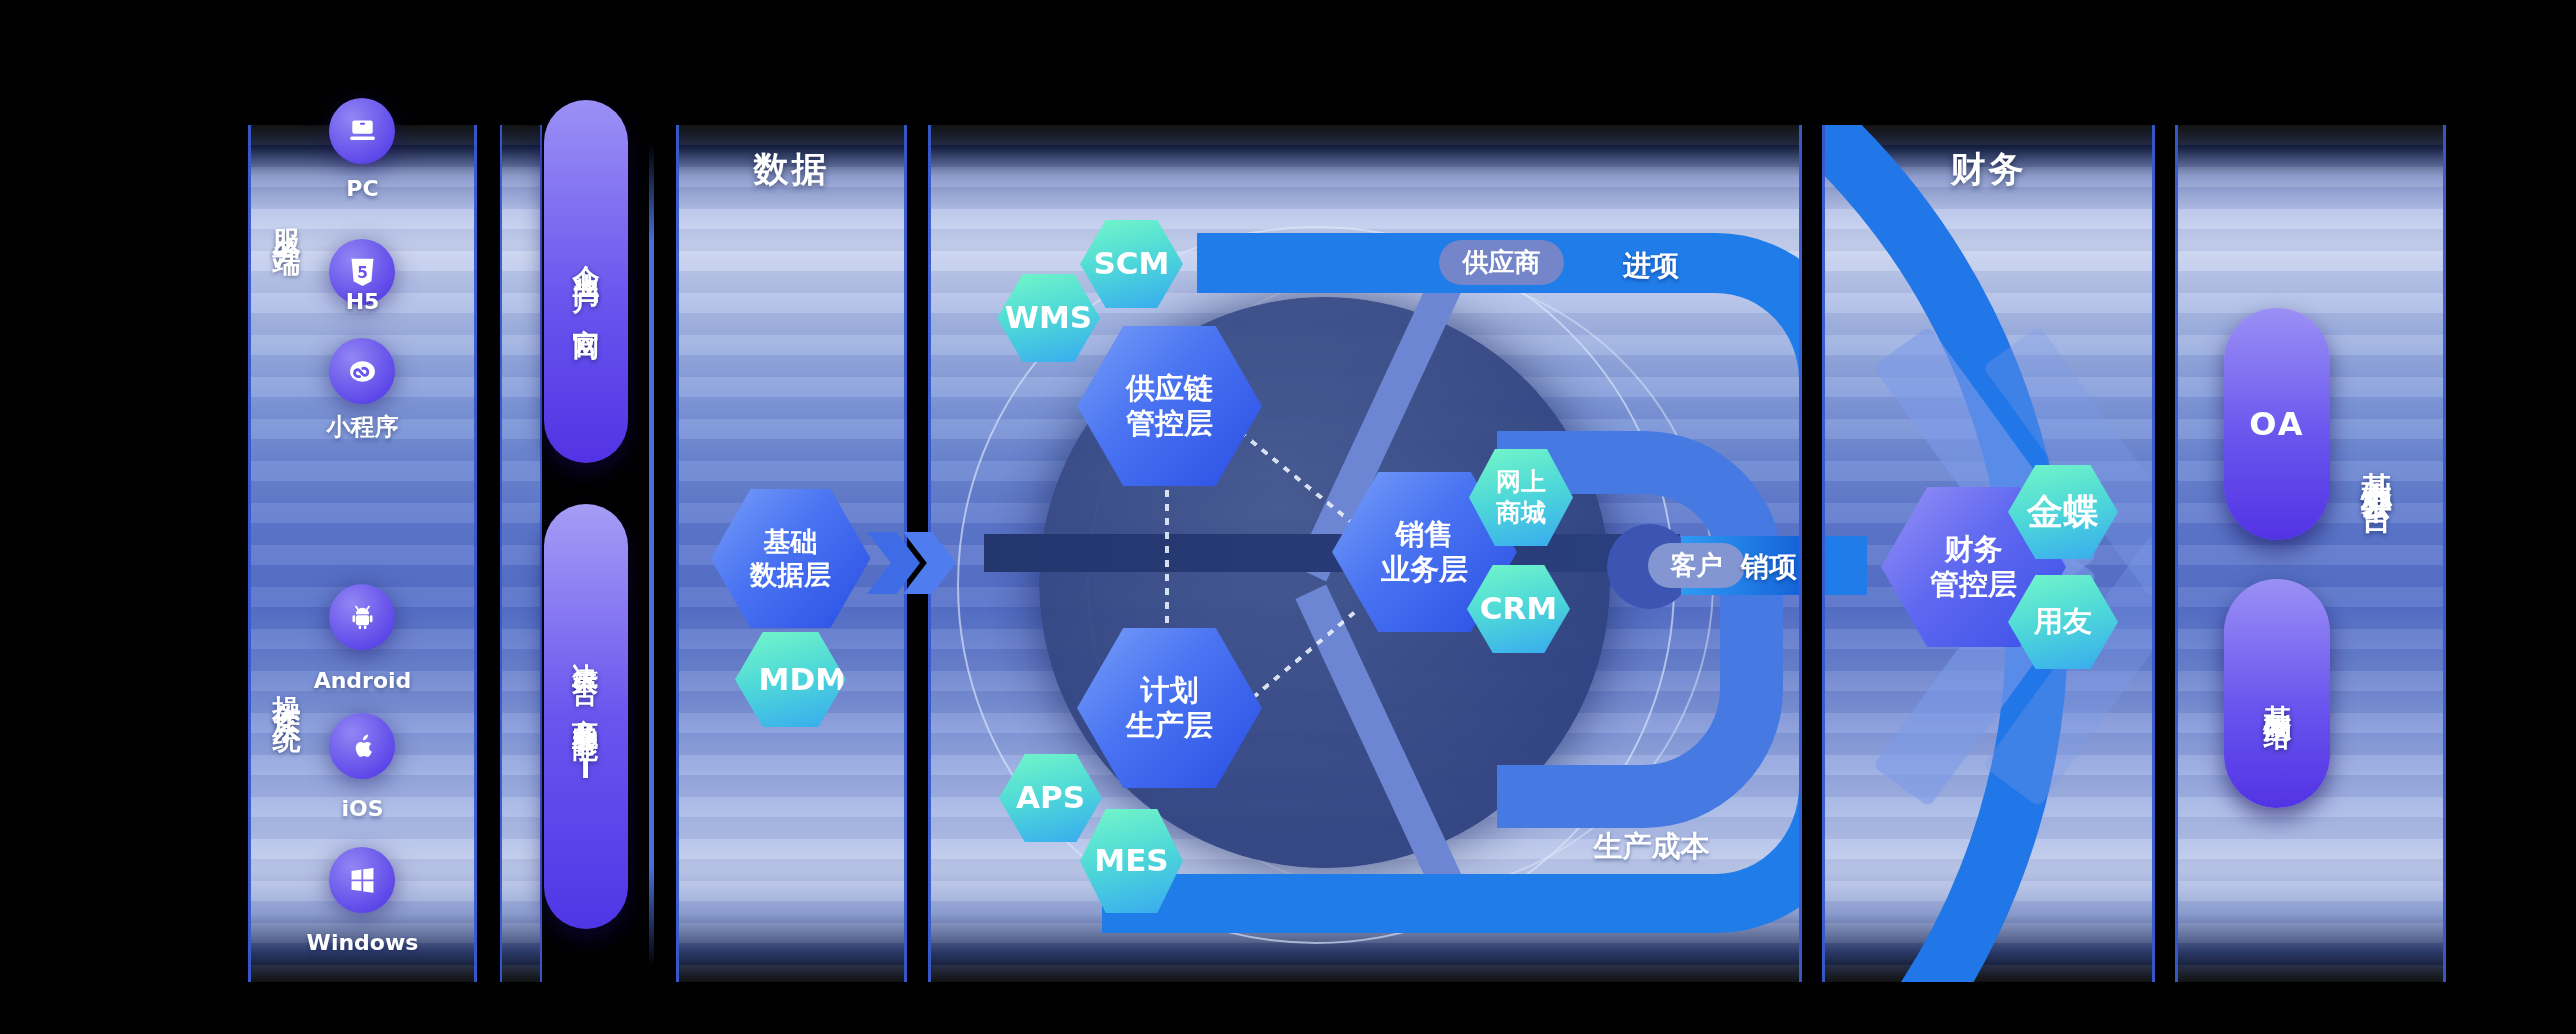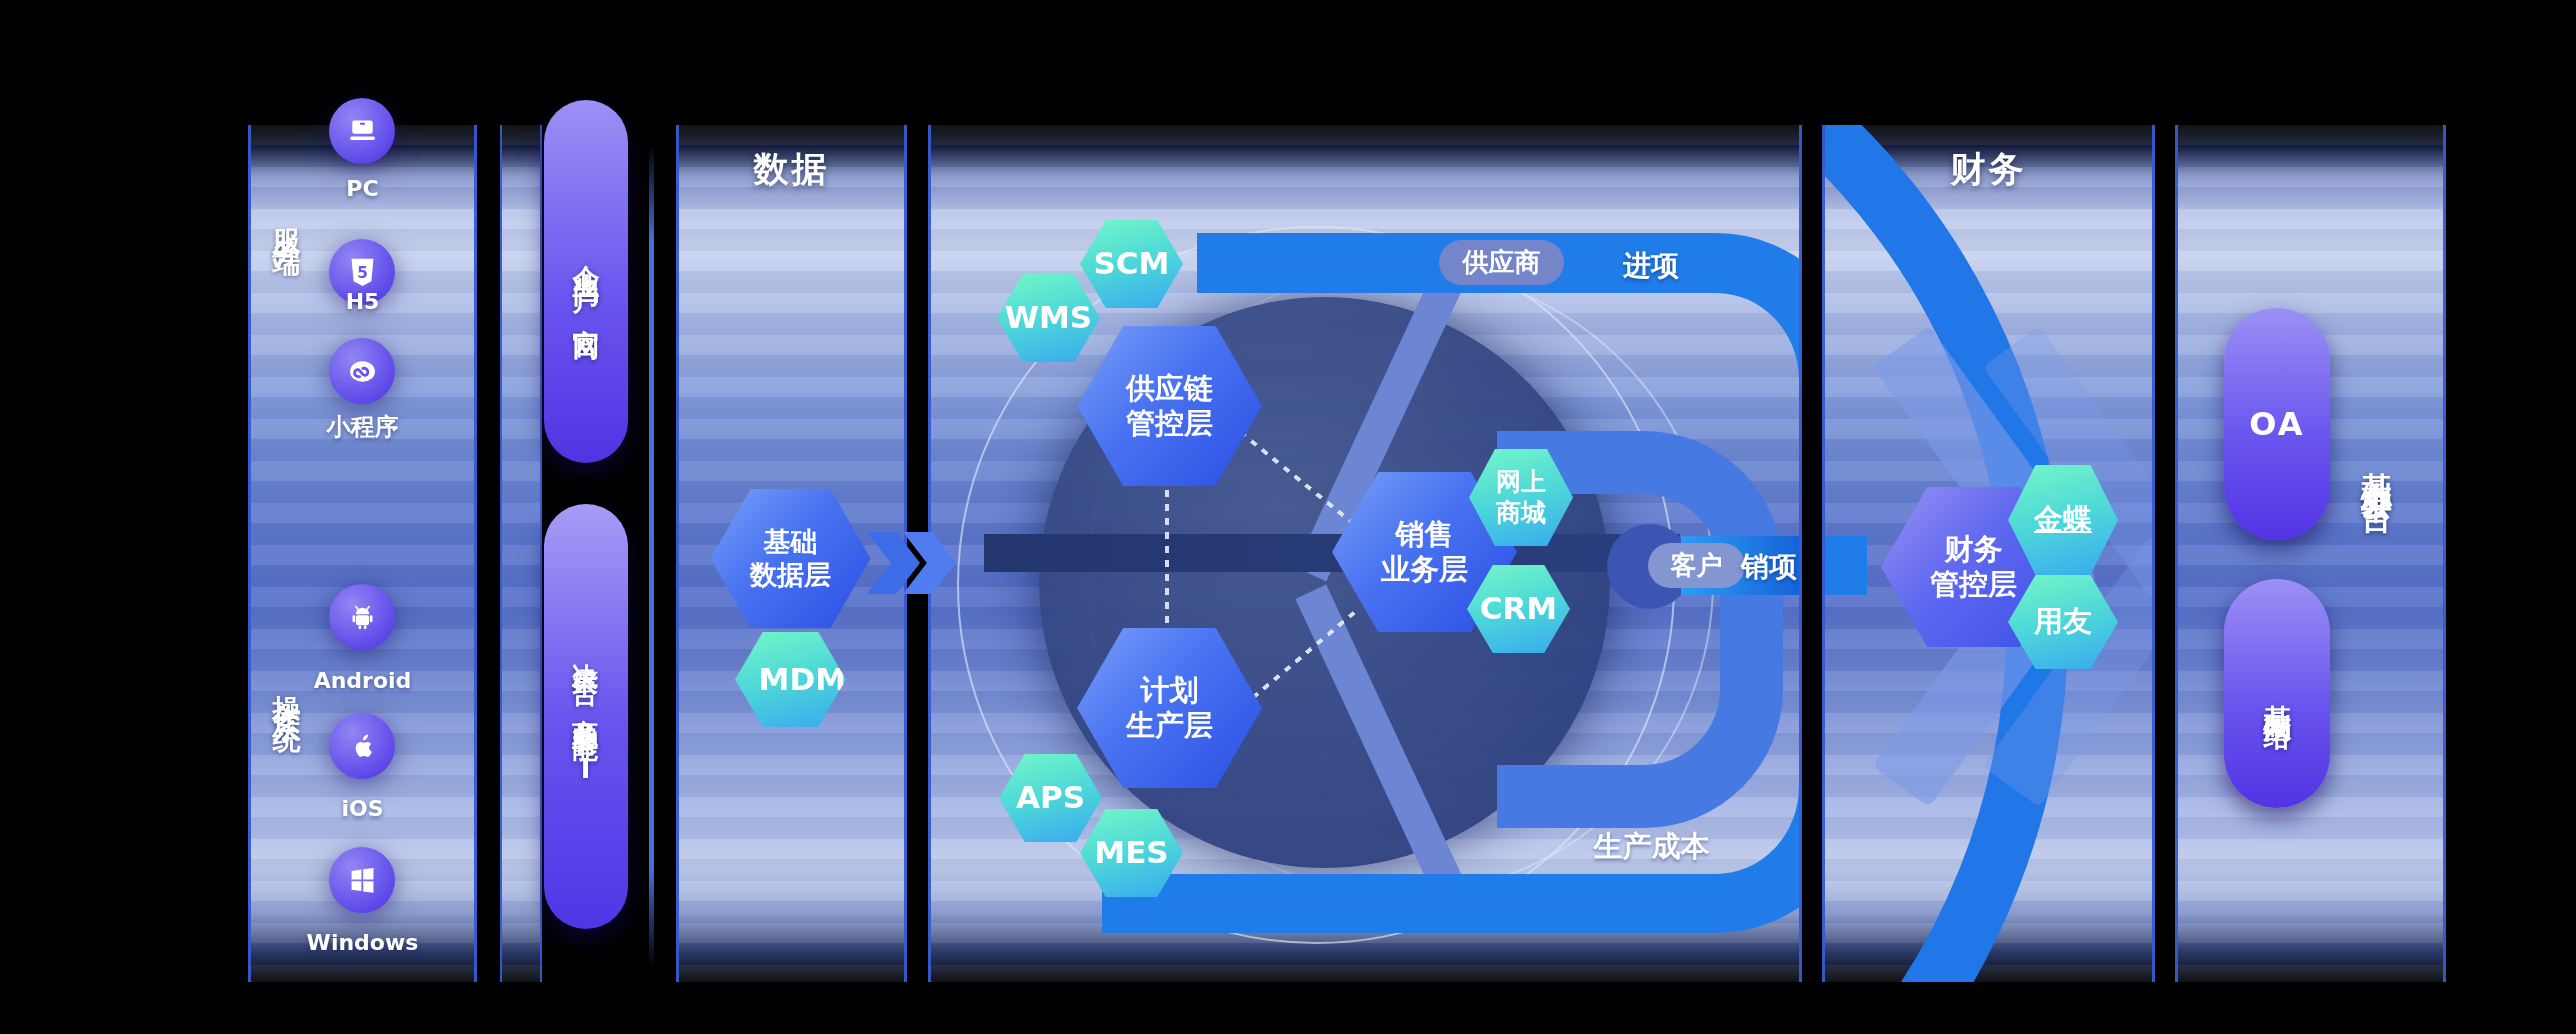--- a/index.html
+++ b/index.html
@@ -188,21 +188,21 @@
 
     <div class="hex teal" style="left:149px;top:95px;width:103px;height:88px;">
       <span>SCM</span>
     </div>
     <div class="hex teal" style="left:66px;top:149px;width:103px;height:88px;">
       <span>WMS</span>
     </div>
     <div class="hex teal" style="left:68px;top:629px;width:103px;height:88px;justify-content:center;">
       <span>APS</span>
     </div>
-    <div class="hex teal" style="left:149px;top:684px;width:103px;height:88px;">
+    <div class="hex teal" style="left:149px;top:684px;width:103px;height:104px;">
       <span>MES</span>
     </div>
     <div class="hex teal" style="left:538px;top:324px;width:104px;height:97px;font-size:25px;">
       <span>网上</span>
       <span>商城</span>
     </div>
     <div class="hex teal" style="left:536px;top:440px;width:103px;height:88px;">
       <span>CRM</span>
     </div>
 
@@ -232,21 +232,21 @@
          background:rgba(125,155,232,.6);transform:rotate(36deg);"></div>
     <div class="abs" style="left:235px;top:194px;width:70px;height:286px;border-radius:7.3px;
          background:rgba(125,155,232,.32);transform:rotate(-36deg);"></div>
     <div class="abs" style="left:235px;top:403px;width:70px;height:286px;border-radius:7.3px;
          background:rgba(125,155,232,.32);transform:rotate(36deg);"></div>
 
     <div class="hex violet" style="left:56px;top:362px;width:185px;height:160px;">
       <span>财务</span>
       <span>管控层</span>
     </div>
-    <div class="hex teal" style="left:183px;top:340px;width:110px;height:110px;font-size:29px;text-decoration:underline;">
+    <div class="hex teal" style="left:183px;top:340px;width:110px;height:94px;font-size:36px;">
       <span>金蝶</span>
     </div>
     <div class="hex teal" style="left:183px;top:450px;width:110px;height:94px;font-size:29px;">
       <span>用友</span>
     </div>
   </div>
 
   <div class="panel" style="left:2175px;width:265px;">
     <div class="tallpill" style="left:46px;top:183px;width:106px;height:232px;border-radius:53px;">
       <span style="font-size:32px;font-weight:bold;letter-spacing:2.2px;">OA</span>

